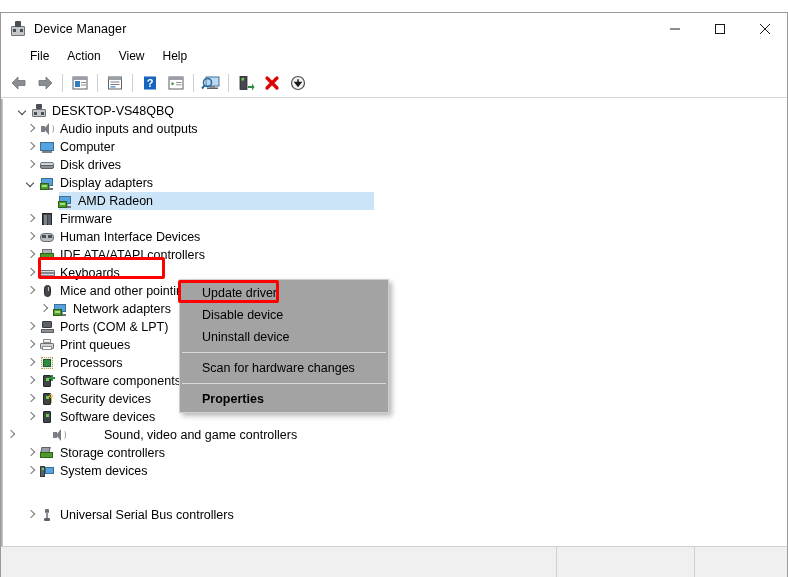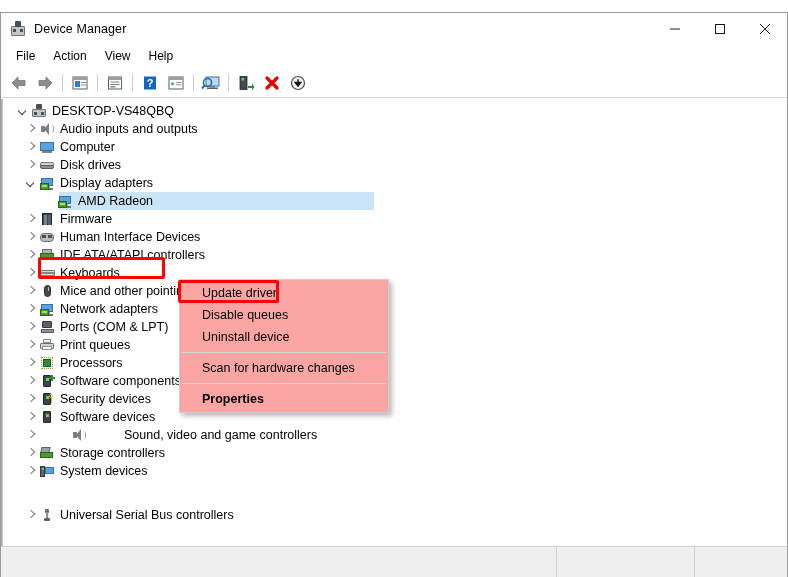--- a/index.html
+++ b/index.html
@@ -41,21 +41,21 @@
   .cap-btn{
     width:45px;height:32px;display:flex;align-items:center;justify-content:center;
     background:transparent;
   }
   .cap-btn svg{display:block;}
 
   
   .menubar{
     height:24px;flex:0 0 24px;
     display:flex;align-items:center;
-    padding-left:6px;
+    padding-left:20px;
     background:#ffffff;
   }
   .menu-item{
     font-size:12px;color:#000000;
     padding:3px 9px 4px 9px;
     line-height:15px;
   }
 
   
   .toolbar{
@@ -193,21 +193,21 @@
   .desk-b{position:absolute;left:3px;top:12px;width:10px;height:2px;background:#7d838a;}
   
   .root-b{position:absolute;left:1px;top:6px;width:14px;height:8px;background:#c3c7cb;border:1px solid #6d7277;box-sizing:border-box;border-radius:1px;}
   .root-t{position:absolute;left:5px;top:1px;width:6px;height:5px;background:#4a4f54;border-radius:1px;}
   .root-d1{position:absolute;left:3px;top:8.5px;width:3px;height:3px;background:#4a4f54;}
   .root-d2{position:absolute;left:10px;top:8.5px;width:3px;height:3px;background:#4a4f54;}
 
   
   .ctxmenu{
     position:absolute;left:178px;top:180px;width:210px;
-    background:#fca5a5;
+    background:#a3a3a3;
     border:1px solid #cfcfcf;
     box-shadow:3px 3px 5px rgba(0,0,0,0.28);
     padding:2px 0 2px 0;
     z-index:40;
     box-sizing:border-box;
   }
   .ctx-item{
     height:22px;line-height:22px;
     padding-left:22px;
     font-size:12.5px;color:#000000;
@@ -490,21 +490,21 @@
             <div class="twisty">
               <div class="chev"></div>
             </div>
             <div class="ico">
               <div class="ic">
                 <div class="mse"></div>
               </div>
             </div>
             <div class="lbl">Mice and other pointing devices</div>
           </div>
-          <div class="row" style="padding-left: 20px;">
+          <div class="row" style="padding-left: 33px;">
             <div class="twisty">
               <div class="chev"></div>
             </div>
             <div class="ico">
               <div class="ic">
                 <div class="mon-screen"></div>
                 <div class="mon-stand"></div>
                 <div class="mon-base"></div>
                 <div class="card"></div>
               </div>
@@ -574,21 +574,21 @@
             <div class="twisty">
               <div class="chev"></div>
             </div>
             <div class="ico">
               <div class="ic">
                 <div class="twr"></div>
               </div>
             </div>
             <div class="lbl">Software devices</div>
           </div>
-          <div class="row" style="padding-left: 20px; gap: 32px;">
+          <div class="row" style=" gap: 32px;">
             <div class="twisty">
               <div class="chev"></div>
             </div>
             <div class="ico">
               <div class="ic">
                 <div class="spk-b"></div>
                 <div class="spk-c"></div>
                 <div class="spk-w"></div>
               </div>
             </div>
@@ -629,21 +629,21 @@
                 <div class="usb-b"></div>
               </div>
             </div>
             <div class="lbl">Universal Serial Bus controllers</div>
           </div>
         </div>
     </div>
 
     <div class="ctxmenu">
       <div class="ctx-item">Update driver</div>
-      <div class="ctx-item">Disable queues</div>
+      <div class="ctx-item">Disable device</div>
       <div class="ctx-item">Uninstall device</div>
       <div class="ctx-sep"></div>
       <div class="ctx-item">Scan for hardware changes</div>
       <div class="ctx-sep"></div>
       <div class="ctx-item bold">Properties</div>
     </div>
 
     <div class="redbox" id="redbox-display-adapters"></div>
     <div class="redbox" id="redbox-update-driver"></div>
   </div>

